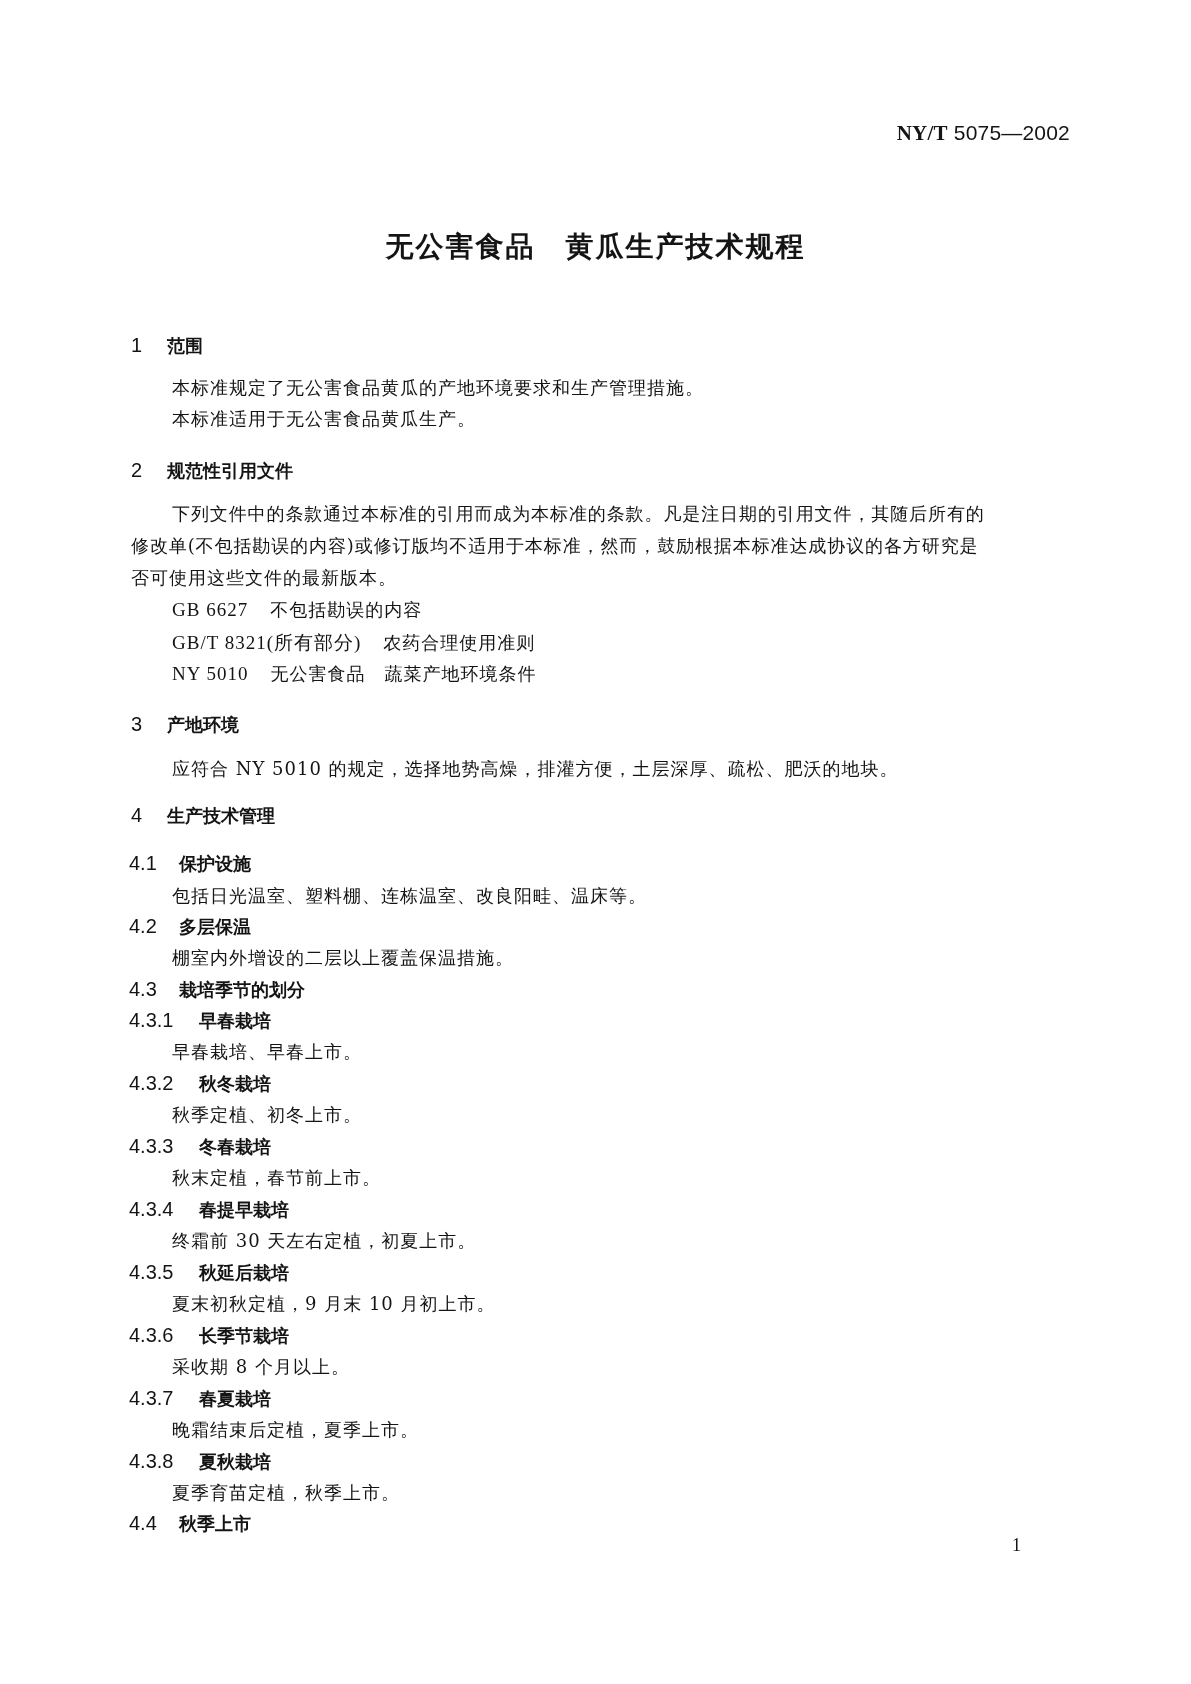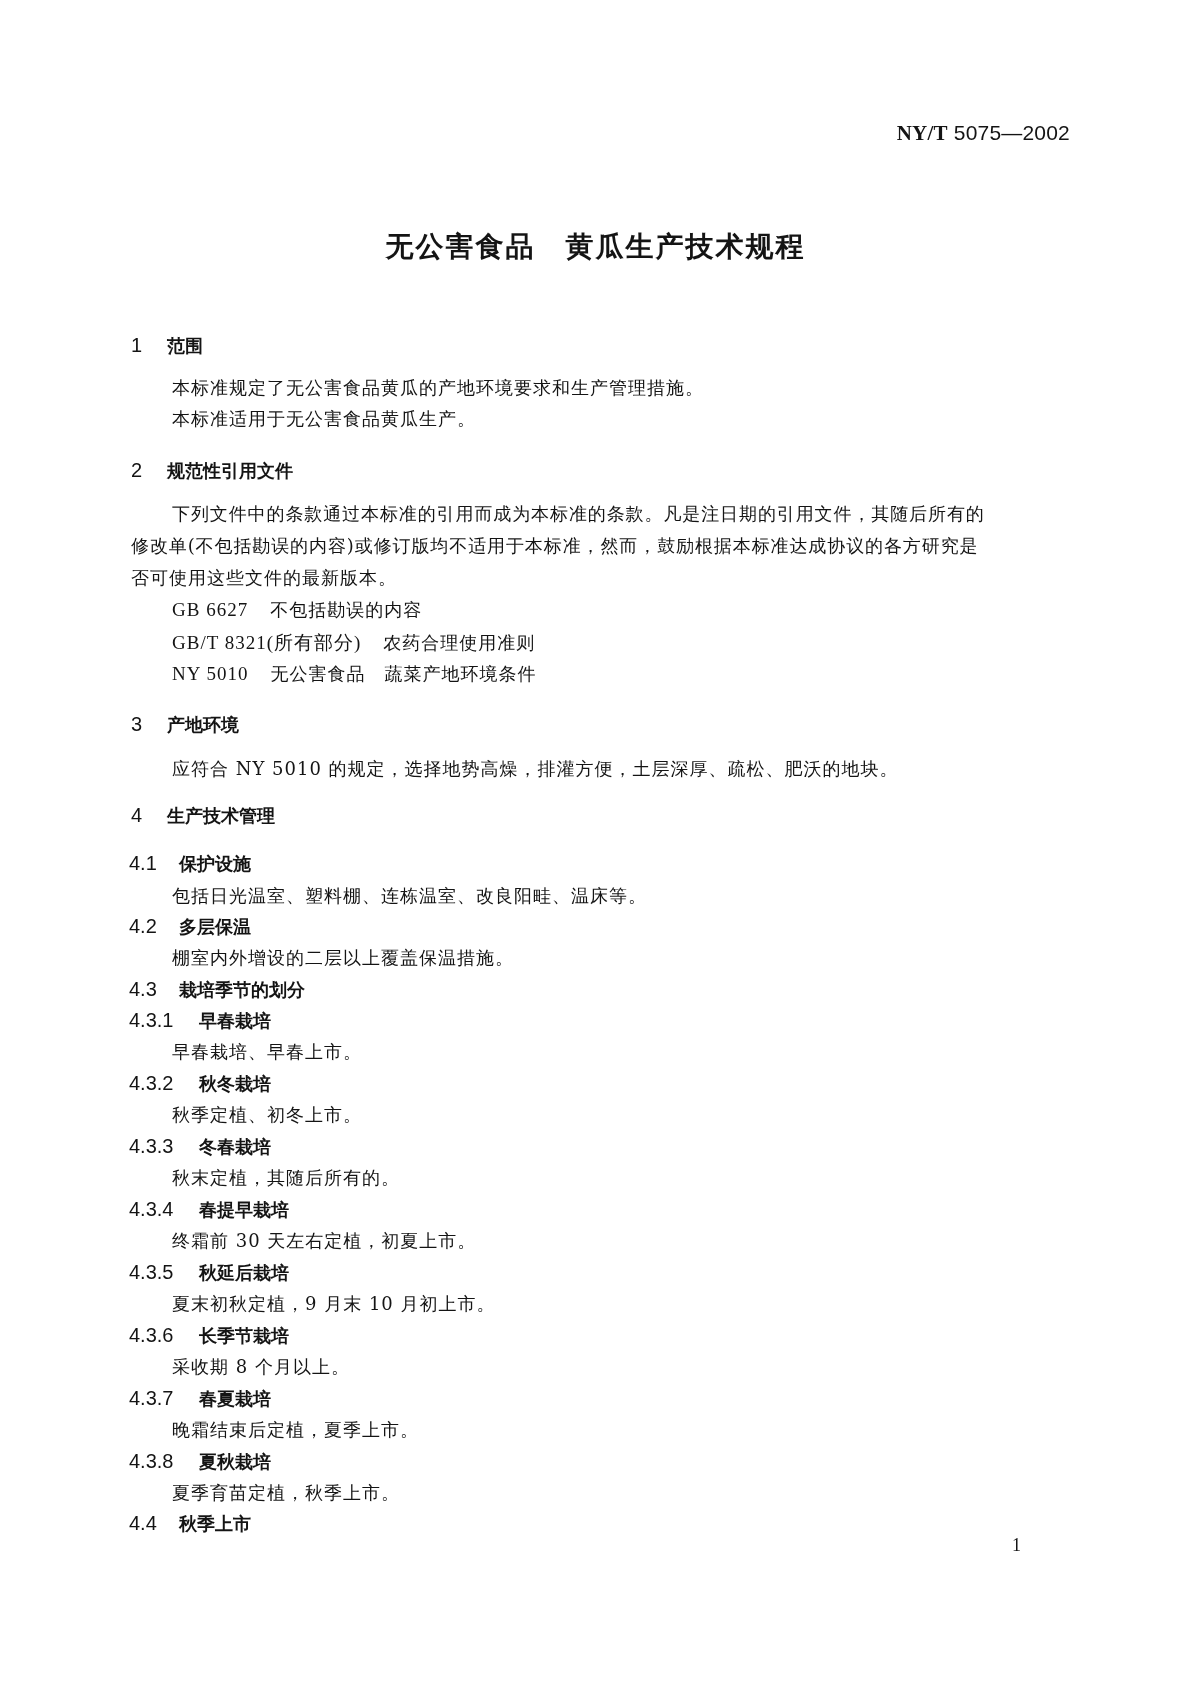--- a/index.html
+++ b/index.html
@@ -106,21 +106,21 @@
 <div class="abs p indent" style="top:1040px">早春栽培、早春上市。</div>
 
 <div class="abs h2 h3" style="top:1072px">
   <span class="num">4.3.2</span><span>秋冬栽培</span>
 </div>
 <div class="abs p indent" style="top:1103px">秋季定植、初冬上市。</div>
 
 <div class="abs h2 h3" style="top:1135px">
   <span class="num">4.3.3</span><span>冬春栽培</span>
 </div>
-<div class="abs p indent" style="top:1166px">秋末定植，其随后所有的。</div>
+<div class="abs p indent" style="top:1166px">秋末定植，春节前上市。</div>
 
 <div class="abs h2 h3" style="top:1198px">
   <span class="num">4.3.4</span><span>春提早栽培</span>
 </div>
 <div class="abs p indent" style="top:1229px">终霜前 30 天左右定植，初夏上市。</div>
 
 <div class="abs h2 h3" style="top:1261px">
   <span class="num">4.3.5</span><span>秋延后栽培</span>
 </div>
 <div class="abs p indent" style="top:1292px">夏末初秋定植，9 月末 10 月初上市。</div>

